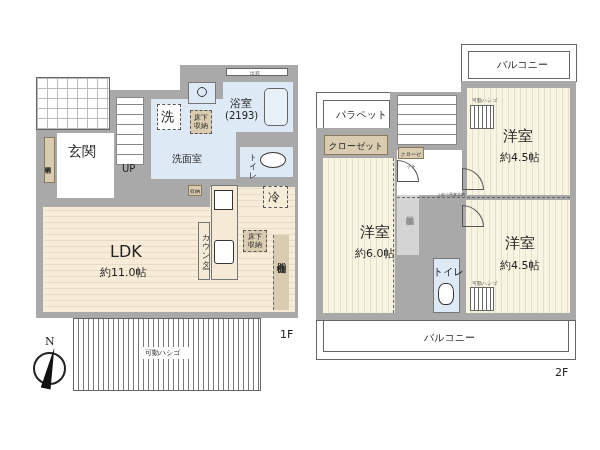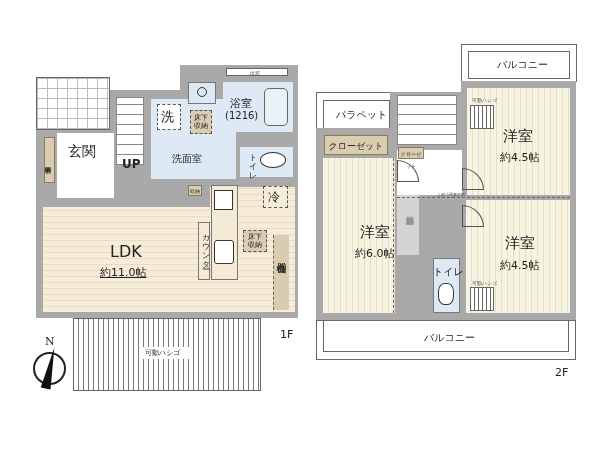--- a/index.html
+++ b/index.html
@@ -33,47 +33,47 @@
   <div class="abs wall" style="left:110px;top:90px;width:188px;height:45px;"></div>
   <div class="abs wall" style="left:180px;top:65px;width:118px;height:40px;"></div>
 
   <div class="abs white" style="left:57px;top:133px;width:57px;height:65px;"></div>
   <div class="abs storage vtext" style="left:44px;top:137px;width:11px;height:46px;font-size:6px;line-height:11px;text-align:center;padding-top:4px;">
     <span>玄関収納</span>
   </div>
   <div class="lbl" style="left:68px;top:143px;font-size:14px;">玄関</div>
 
   <div class="abs stairs" style="left:116px;top:97px;width:28px;height:68px;"></div>
-  <div class="lbl" style="left:122px;top:157px;font-size:12px;font-weight:bold;">UP</div>
+  <div class="lbl" style="left:122px;top:163px;font-size:10px;">UP</div>
 
   <div class="abs wet" style="left:151px;top:99px;width:85px;height:80px;"></div>
   <div class="abs white dotted" style="left:157px;top:104px;width:24px;height:26px;"></div>
   <div class="lbl" style="left:161px;top:108px;font-size:13px;">洗</div>
   <div class="abs" style="left:188px;top:82px;width:28px;height:22px;background:#dde9f4;border:1px solid #777;"></div>
   <div class="abs" style="left:197px;top:87px;width:10px;height:10px;border:1px solid #333;border-radius:50%;"></div>
   <div class="abs storage dotted" style="left:190px;top:110px;width:22px;height:24px;font-size:7px;line-height:8px;text-align:center;padding-top:3px;">
     <span style="display:inline-block;width:14px;white-space:normal;">床下収納</span>
   </div>
   <div class="lbl" style="left:172px;top:152px;font-size:10px;">洗面室</div>
 
   <div class="abs wet" style="left:223px;top:82px;width:70px;height:50px;"></div>
   <div class="abs white line" style="left:226px;top:68px;width:62px;height:8px;"></div>
   <div class="lbl small" style="left:250px;top:70px;">出窓</div>
   <div class="lbl" style="left:230px;top:96px;font-size:11px;font-family:Liberation Mono, monospace;">浴室</div>
-  <div class="lbl" style="left:225px;top:110px;font-size:10px;">(1216)</div>
+  <div class="lbl" style="left:225px;top:110px;font-size:10px;">(2193)</div>
   <div class="abs" style="left:264px;top:88px;width:24px;height:38px;border:1px solid #666;border-radius:5px;background:#e8f0f8;"></div>
 
   <div class="abs wet" style="left:240px;top:147px;width:53px;height:30px;"></div>
   <div class="lbl vtext" style="left:246px;top:148px;font-size:8px;">トイレ</div>
   <div class="abs" style="left:260px;top:152px;width:26px;height:16px;border:1px solid #333;border-radius:50%;background:#fff;"></div>
 
   <div class="abs floor" style="left:43px;top:207px;width:252px;height:105px;"></div>
   <div class="abs floor" style="left:210px;top:187px;width:85px;height:25px;"></div>
   <div class="lbl" style="left:110px;top:242px;font-size:16px;">LDK</div>
-  <div class="lbl" style="left:100px;top:265px;font-size:11px;text-decoration:underline;">約11.0帖</div>
+  <div class="lbl" style="left:100px;top:265px;font-size:11px;">約11.0帖</div>
 
   <div class="abs storage" style="left:188px;top:185px;width:14px;height:11px;font-size:5px;text-align:center;line-height:11px;">
     <span>収納</span>
   </div>
 
   <div class="abs" style="left:211px;top:185px;width:27px;height:95px;background:#f4ead6;border:1px solid #777;"></div>
   <div class="abs" style="left:214px;top:190px;width:19px;height:20px;border:1px solid #333;background:#fff;"></div>
   <div class="abs" style="left:214px;top:240px;width:20px;height:24px;border:1px solid #333;border-radius:3px;background:#fff;"></div>
   <div class="abs" style="left:198px;top:222px;width:12px;height:58px;background:#f4ead6;border:1px solid #777;"></div>
   <div class="lbl vtext" style="left:199px;top:228px;font-size:8px;">カウンター</div>

